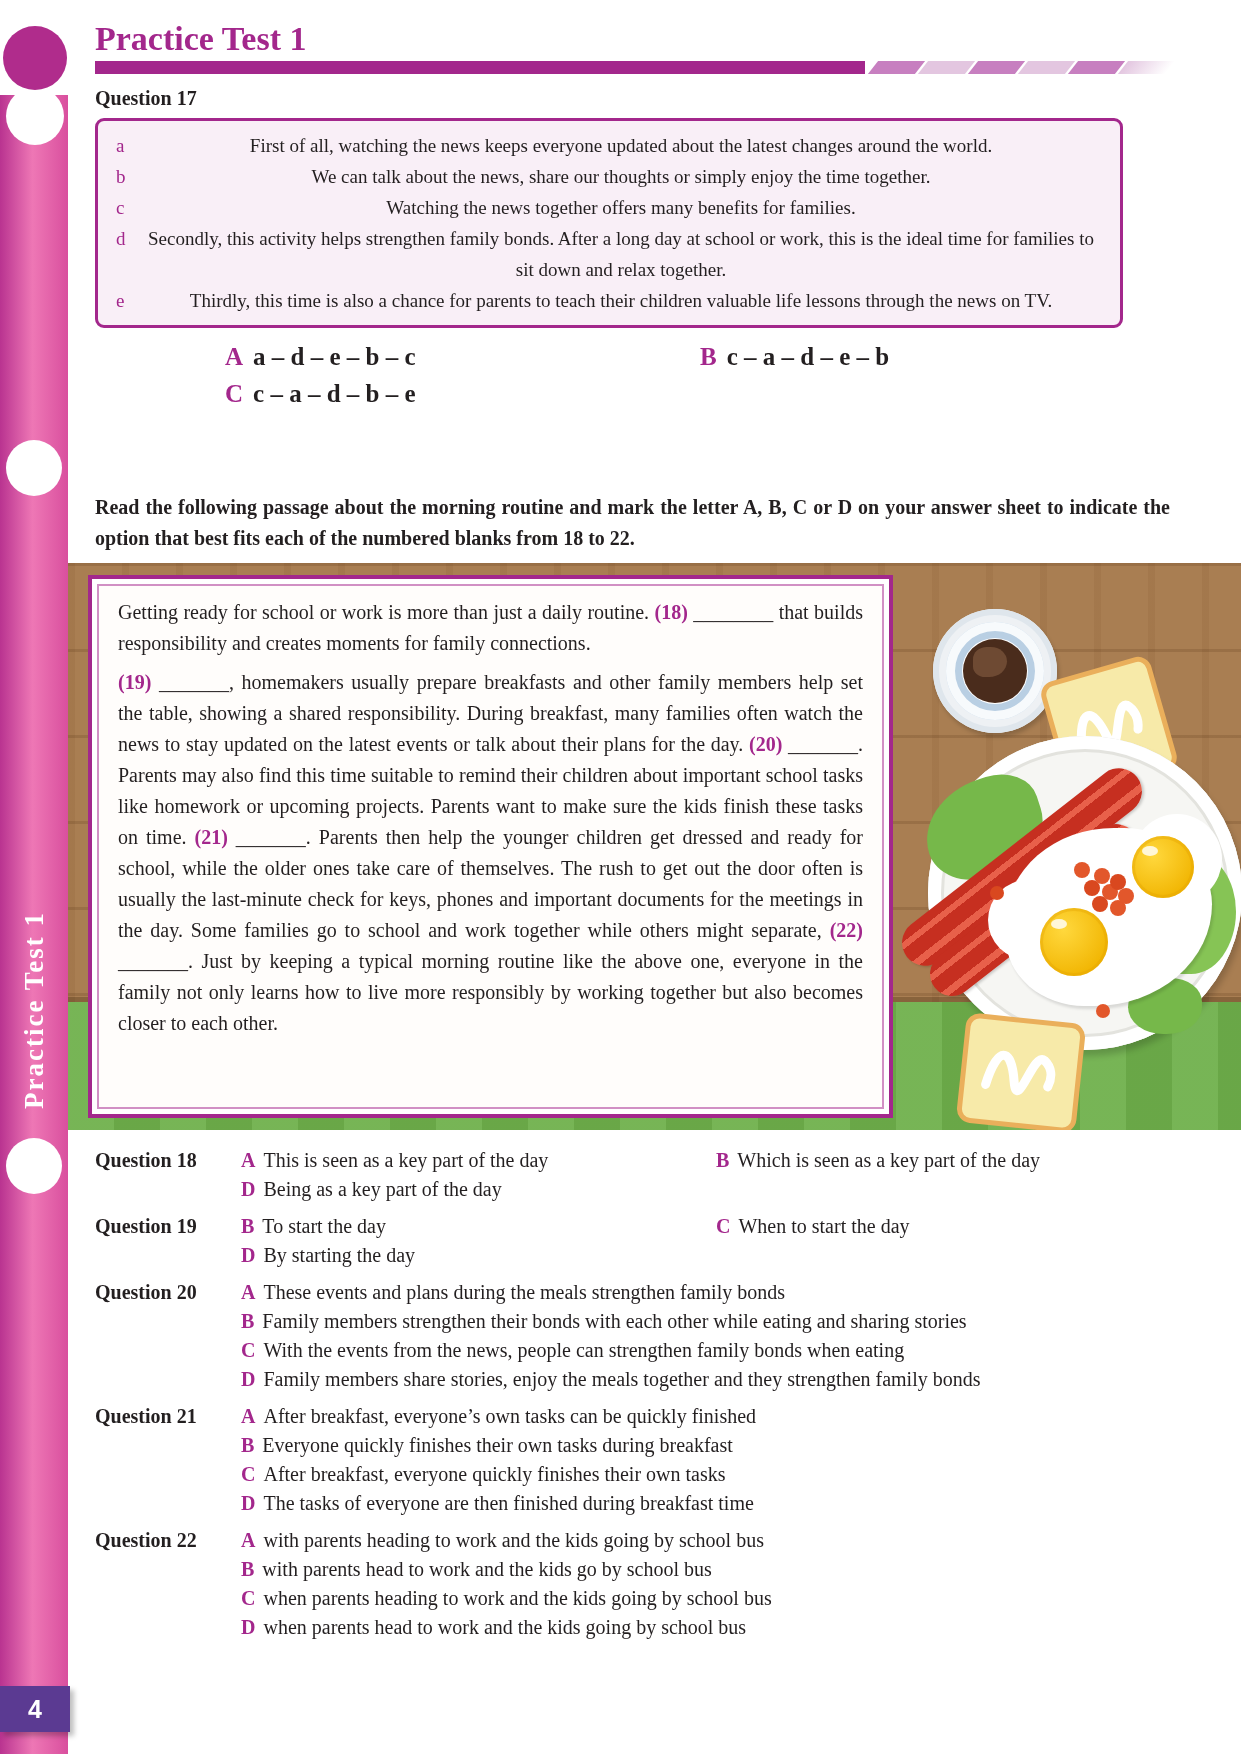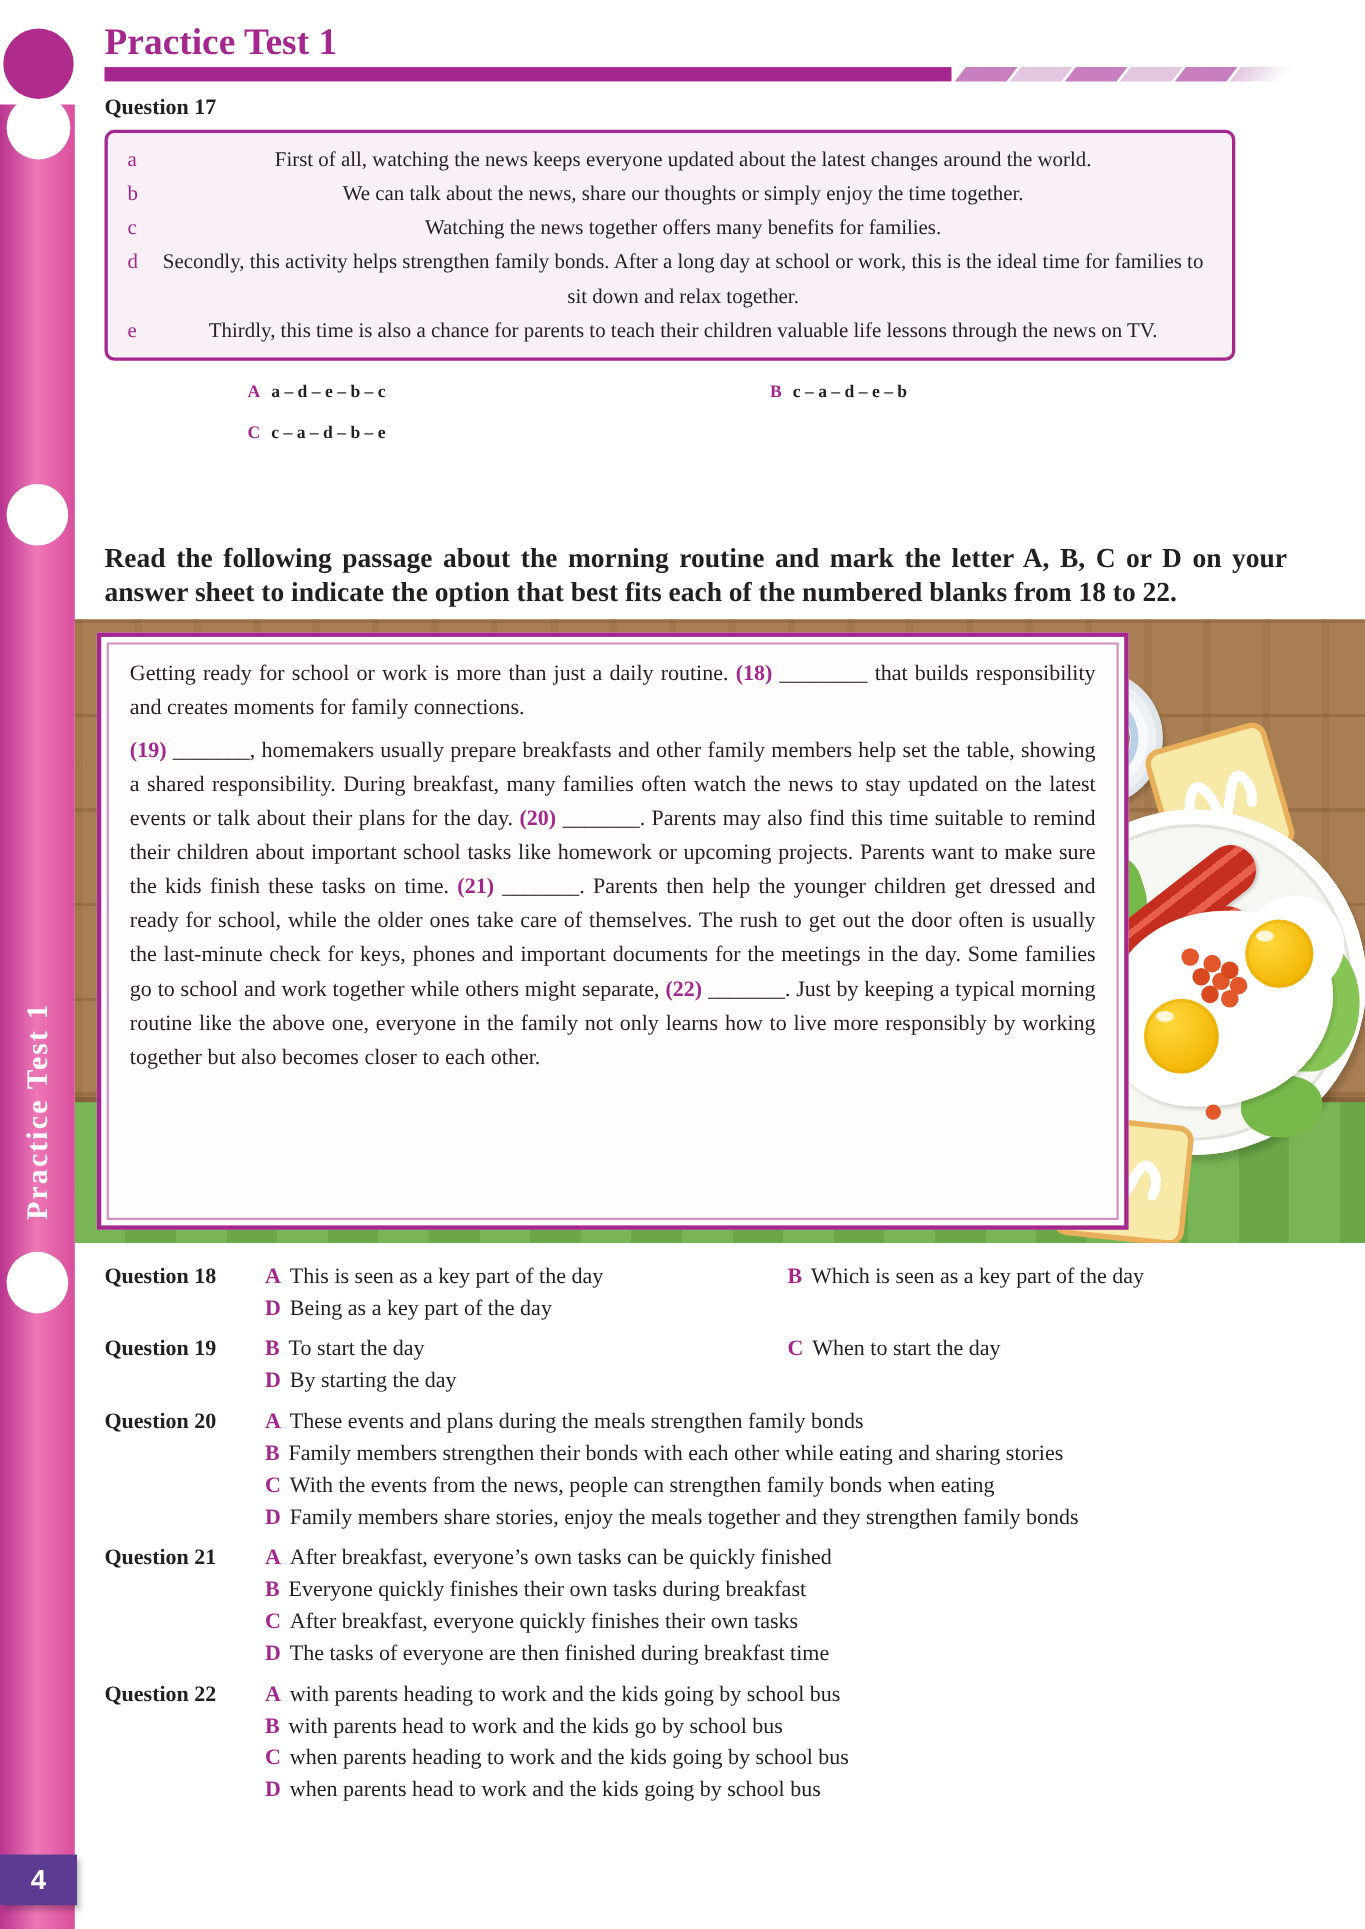--- a/index.html
+++ b/index.html
@@ -35,24 +35,24 @@
   .qlabel{margin-top:13px;font-size:20px;font-weight:bold;}
 
   
   .q17-box{margin-top:8px;width:1028px;background:#f9eff7;border:3px solid #a3278c;border-radius:9px;
            padding:9px 20px 9px 18px;box-sizing:border-box;}
   .q17-item{display:flex;font-size:19px;line-height:31px;}
   .q17-item .itl{width:26px;flex:0 0 26px;color:#a3278c;}
   .q17-item .itt{flex:1;text-align:center;}
 
   .choices{margin:14px 0 0 130px;display:grid;grid-template-columns:475px 1fr;row-gap:8px;
-           font-size:16px;line-height:29px;font-weight:bold;}
+           font-size:25px;line-height:29px;font-weight:bold;}
   .choice .cl{color:#a3278c;margin-right:10px;}
 
-  .instruction{margin:84px 0 0 0;font-size:25px;line-height:31px;font-weight:bold;text-align:justify;}
+  .instruction{margin:84px 0 0 0;font-size:20px;line-height:31px;font-weight:bold;text-align:justify;}
 
   
   .wood{position:relative;margin-top:9px;margin-left:-27px;width:1173px;height:567px;overflow:hidden;
         background:
           repeating-linear-gradient(180deg,rgba(80,45,15,0.18) 0 3px,rgba(0,0,0,0) 3px 86px),
           repeating-linear-gradient(90deg,rgba(120,75,35,0.12) 0 7px,rgba(0,0,0,0) 7px 54px),
           #a97e52;}
   .green-band{position:absolute;left:0;bottom:0;width:100%;height:128px;
         background:
           repeating-linear-gradient(90deg,rgba(255,255,255,0.06) 0 46px,rgba(0,0,0,0.05) 46px 92px),
@@ -96,21 +96,21 @@
   .yolk1{left:112px;top:172px;width:68px;height:68px;}
   .yolk2{left:204px;top:100px;width:62px;height:62px;}
   .yolk::after{content:"";position:absolute;left:16%;top:16%;width:16px;height:10px;border-radius:50%;background:#fff7d8;}
   .tomato{position:absolute;width:16px;height:16px;border-radius:50%;background:#e2572b;
           box-shadow:20px 6px 0 #e2572b,36px 12px 0 #d9481f,10px 18px 0 #d9481f,28px 22px 0 #e2572b,44px 26px 0 #e2572b,18px 34px 0 #d9481f,36px 38px 0 #e2572b;}
   .tcluster{left:146px;top:126px;}
   .tsolo1{left:62px;top:150px;width:14px;height:14px;box-shadow:none;background:#d9481f;}
   .tsolo2{left:168px;top:268px;width:14px;height:14px;box-shadow:none;background:#e2572b;}
 
   
-  .passage-panel{position:absolute;left:20px;top:12px;width:938px;height:543px;box-sizing:border-box;
+  .passage-panel{position:absolute;left:20px;top:12px;width:805px;height:543px;box-sizing:border-box;
            background:#fffdfb;border:4px solid #a3278c;
            box-shadow:inset 0 0 0 5px #ffffff,inset 0 0 0 7px #d190c4;
            padding:18px 26px 0 26px;}
   .ppara{margin:0 0 8px 0;font-size:20px;line-height:31px;text-align:justify;}
   .mk{color:#a3278c;font-weight:bold;}
 
   
   .questions{margin-top:16px;font-size:20px;line-height:29px;}
   .q{display:flex;margin-bottom:8px;gap:16px;}
   .q-lab{width:130px;flex:0 0 130px;font-weight:bold;}

